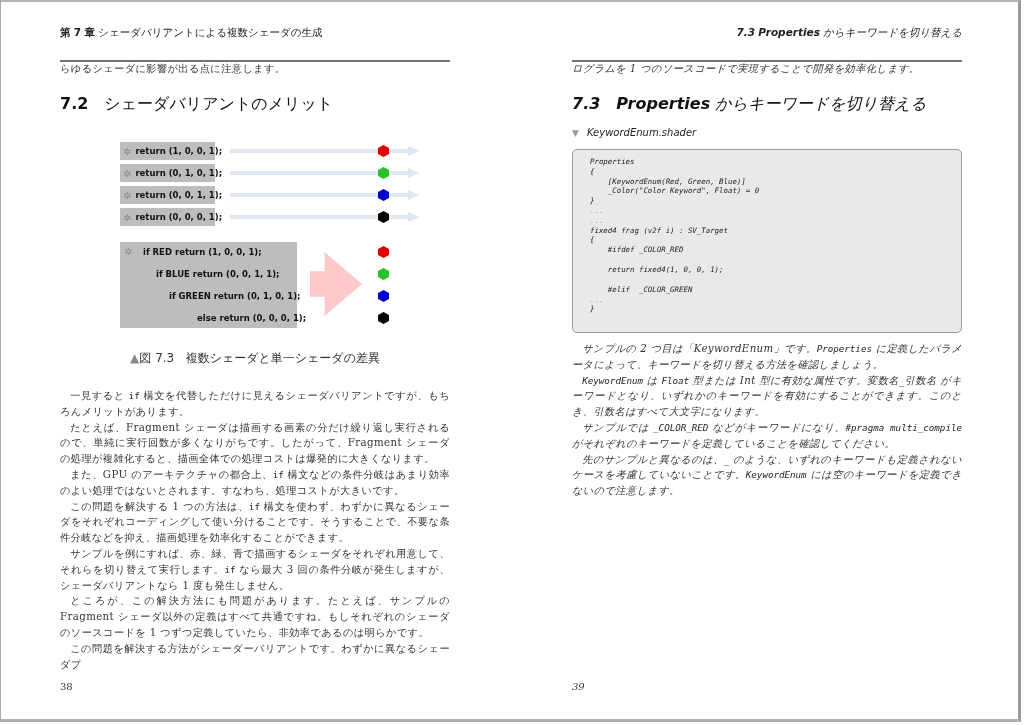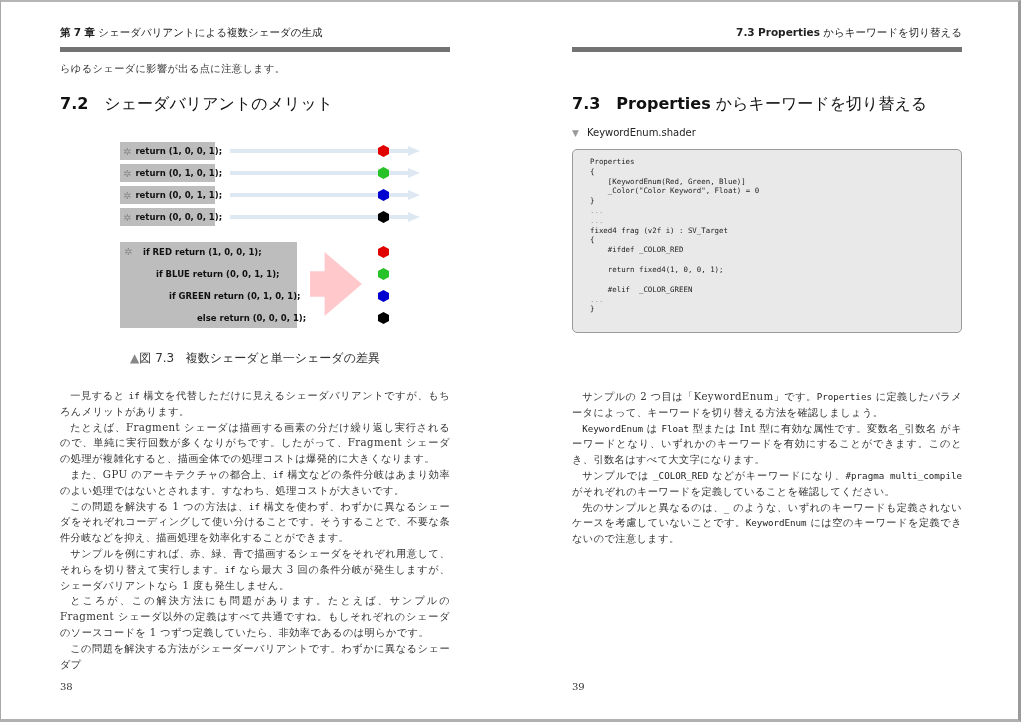--- a/index.html
+++ b/index.html
@@ -8,26 +8,26 @@
       background: #ffffff; font-family: "DejaVu Serif", serif; color: #222;
     }
     .frame {
       position: absolute; left: 0; top: 0; width: 1021px; height: 722px;
       border-top: 2px solid #b5b5b5; border-left: 1px solid #a9a9a9;
       border-right: 3px solid #9a9a9a; border-bottom: 3px solid #b0b0b0;
       box-sizing: border-box;
     }
     .page { position: absolute; top: 0; height: 725px; }
     .page.left { left: 60px; width: 390px; }
-    .page.right { left: 572px; width: 390px; }
+    .page.right { left: 572px; width: 390px; font-style: italic; }
 
     .running-head {
       position: absolute; top: 26px; left: 0; width: 390px;
       font-family: "DejaVu Sans", sans-serif; font-size: 10.5px; color: #222;
-      padding-bottom: 7px; border-bottom: 5px solid #737373;
+      padding-bottom: 20px; border-bottom: 2px solid #737373;
       white-space: nowrap;
     }
     .running-head.left-align { text-align: left; }
     .running-head.right-align { text-align: right; }
     .running-head b { font-weight: bold; }
 
     .body-text {
       font-size: 10.2px; line-height: 15.8px; color: #333;
       text-align: justify; letter-spacing: 0.4px;
     }
@@ -98,21 +98,21 @@
       position: absolute; left: 0; top: 149px; width: 390px; height: 184px; box-sizing: border-box;
       background: #e9e9e9; border: 1px solid #9a9a9a; border-radius: 5px;
       padding: 7px 0 0 17px;
     }
     .code-box .cl {
       font-family: "DejaVu Sans Mono", monospace; font-size: 7.4px; line-height: 9.8px;
       color: #222; white-space: pre; height: 9.8px;
     }
     .code-box .cl.gap { height: 10px; }
     .code-box .ellipsis { color: #999; }
-    .right-paras { position: absolute; top: 341px; left: 0; width: 390px; margin-top: 48px; }
+    .right-paras { position: absolute; top: 341px; left: 0; width: 390px; }
   </style>
 </head>
 <body>
 
 <div class="frame"></div>
 
 <div class="page left">
   <div class="running-head left-align">
     <b>第</b>
     <b>7</b>
@@ -199,20 +199,21 @@
   <div class="page-num">38</div>
 </div>
 
 <div class="page right">
   <div class="running-head right-align">
     <b>7.3</b>
     <b>Properties</b>
     <span>からキーワードを切り替える</span>
   </div>
 
+  <div class="body-text carry">ログラムを 1 つのソースコードで実現することで開発を効率化します。</div>
 
   <div class="section-heading" style="top:94px">
     <span class="num">7.3</span><span class="en">Properties</span> <span>からキーワードを切り替える</span>
   </div>
 
   <div class="file-label">
     <span class="tri">▼</span><span>KeywordEnum.shader</span>
   </div>
 
   <div class="code-box">

